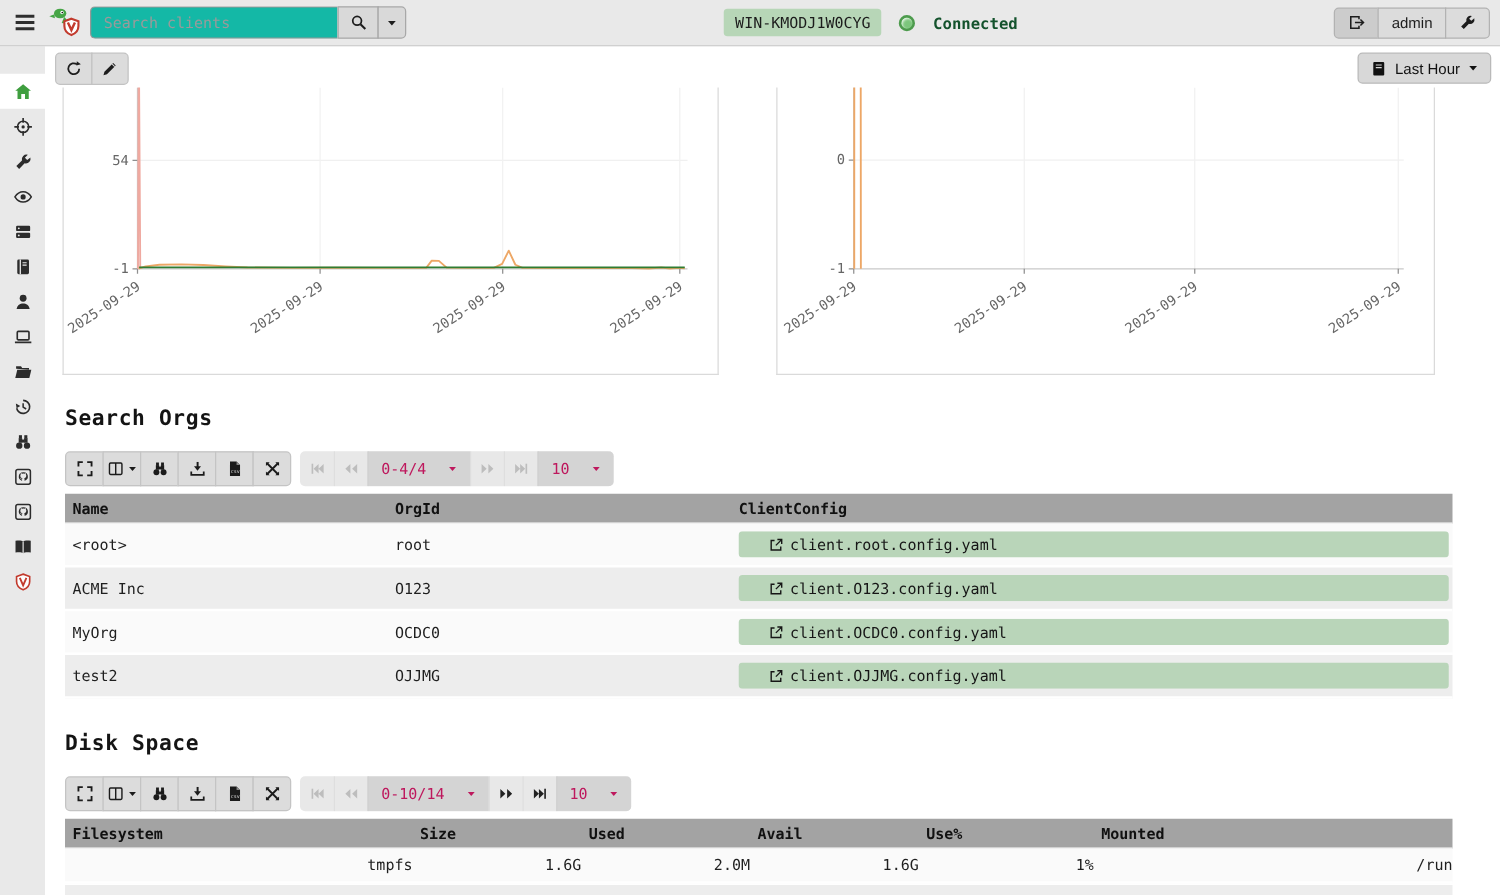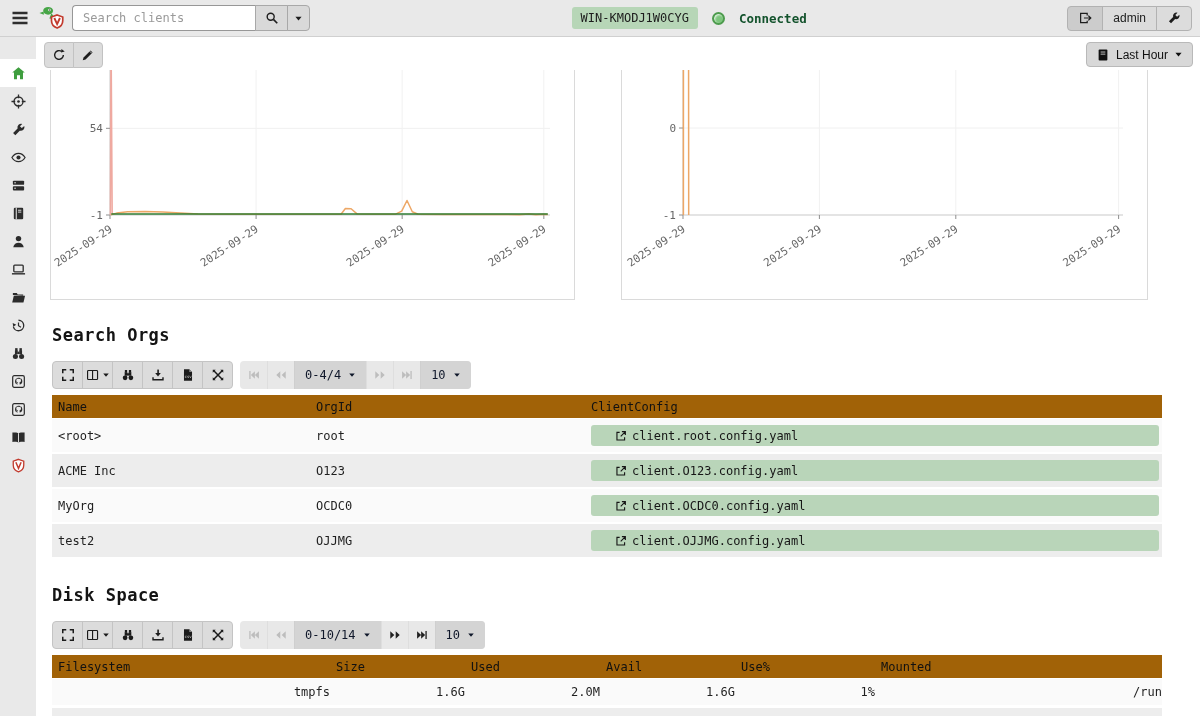--- a/index.html
+++ b/index.html
@@ -11,23 +11,23 @@
   .ic svg { width:14px; height:14px; }
 
   
   .navbar { position:absolute; left:0; top:0; width:1200px; height:37px; background:#e9e9e9;
             border-bottom:1px solid #d0d0d0; display:flex; align-items:center; padding:0 8px; z-index:5; }
   .burger { color:#2e2e2e; margin:0 8px 0 2px; cursor:pointer; }
   .burger svg { width:20px; height:20px; }
   .logo { margin-right:7px; }
   .logo svg { width:27px; height:28px; }
   .search-group { display:flex; align-items:center; }
-  .search-input { width:183px; height:26px; border:1px solid #979797; border-right:none;
+  .search-input { width:198px; height:26px; border:1px solid #979797; border-right:none;
                   border-radius:4px 0 0 4px; padding:0 10px; font-size:12px; color:#333;
-                  font-family:inherit; background:#ffffff; outline:none; }
+                  font-family:inherit; background:#14b8a6; outline:none; }
   .search-input::placeholder { color:#9a9a9a; }
   .search-btn, .caret-btn { height:26px; background:#d9d9d9; border:1px solid #a8a8a8;
                   display:flex; align-items:center; justify-content:center; color:#1d1d1d; cursor:pointer; }
   .search-btn { width:33px; }
   .caret-btn { width:23px; margin-left:-1px; border-radius:0 4px 4px 0; }
   .caret-btn svg { width:9px; height:9px; }
   .nav-center { flex:1; display:flex; align-items:center; justify-content:center; gap:14px; }
   .client-badge { background:#b7d6b7; color:#1c1c1c; font-size:12px; padding:4px 9px; border-radius:3px; }
   .status-dot { width:13px; height:13px; border-radius:50%; background:#7cc67c; border:2px solid #4d9b4d;
                 box-shadow: inset 1px 1px 2px rgba(255,255,255,.85); }
@@ -72,27 +72,27 @@
             align-items:center; justify-content:center; gap:2px; color:#1b1b1b; margin-left:-1px; cursor:pointer; }
   .ig-btn:first-child { border-radius:4px 0 0 4px; margin-left:0; }
   .ig-btn:last-child { border-radius:0 4px 4px 0; }
   .ig-btn .caret svg { width:8px; height:8px; }
 
   .pager { display:flex; height:28px; background:#e8e8e8; border-radius:4px; overflow:hidden; }
   .pg { width:27px; display:flex; align-items:center; justify-content:center; color:#222;
         background:transparent; border:none; border-left:1px solid #dedede; cursor:pointer; }
   .pager > *:first-child { border-left:none; }
   .pg.disabled { color:#bdbdbd; }
-  .pg-label { display:flex; align-items:center; gap:7px; padding:0 10px; background:#d4d4d4;
-              font-size:12px; color:#0f172a; border-left:1px solid #cfcfcf; cursor:pointer;text-align:right; }
+  .pg-label { display:flex; align-items:center; gap:17px; padding:0 10px; background:#d4d4d4;
+              font-size:12px; color:#be185d; border-left:1px solid #cfcfcf; cursor:pointer;text-align:right; }
   .pg-label .caret svg { width:8px; height:8px; }
 
   .table { position:absolute; left:16px; width:1110px; font-size:12px; color:#1f1f1f; }
   #orgs-table { top:358px; } #disk-table { top:618px; }
-  .thead { display:grid; height:24px; background:#a16207; font-weight:normal; align-items:center;
+  .thead { display:grid; height:24px; background:#a3a3a3; font-weight:bold; align-items:center;
            border-bottom:1px solid #fff; color:#111; }
   .orgs-grid { grid-template-columns:258px 275px 1fr; }
   .disk-grid { grid-template-columns:278px 135px 135px 135px 140px 1fr; }
   .cell { padding-left:6px; white-space:nowrap; overflow:hidden; }
   .trow { display:grid; align-items:center; border-bottom:2px solid #fff; }
   #orgs-table .trow { height:35px; }
   #disk-table .trow { height:28px;text-align:right; }
   .row-a { background:#fafafa; } .row-b { background:#ededed; }
 
   .cfg-btn { display:flex; align-items:center; gap:5px; width:calc(100% - 3px); height:21px;

